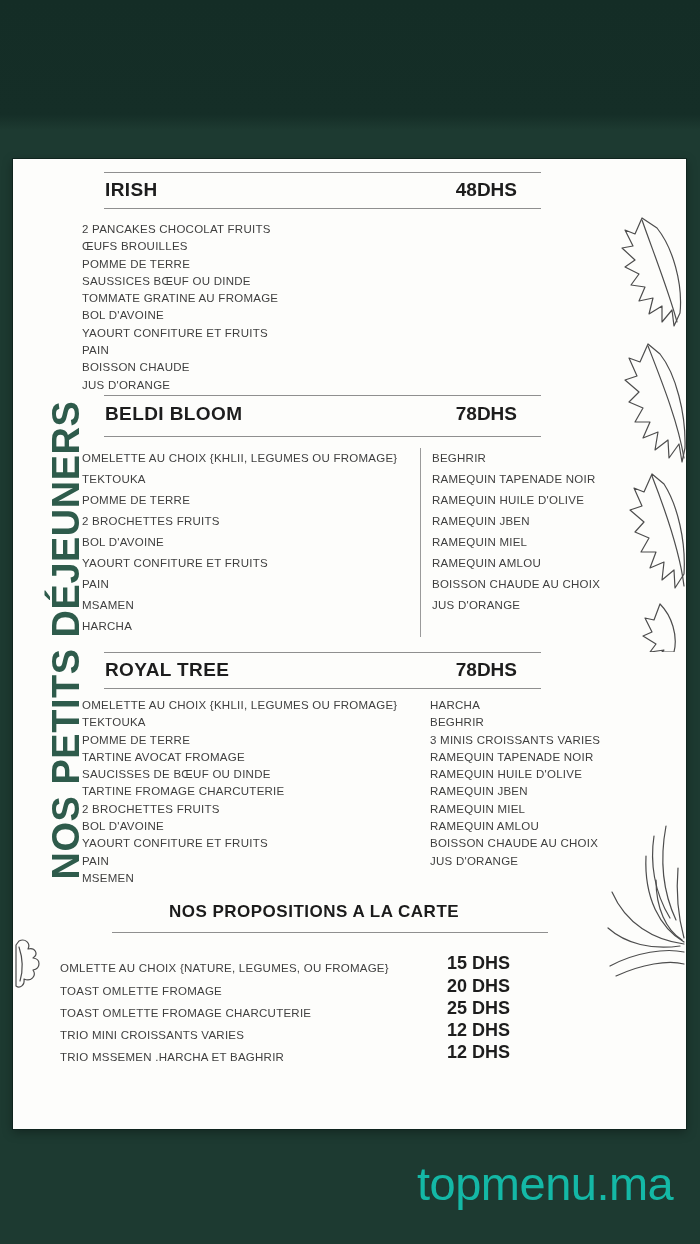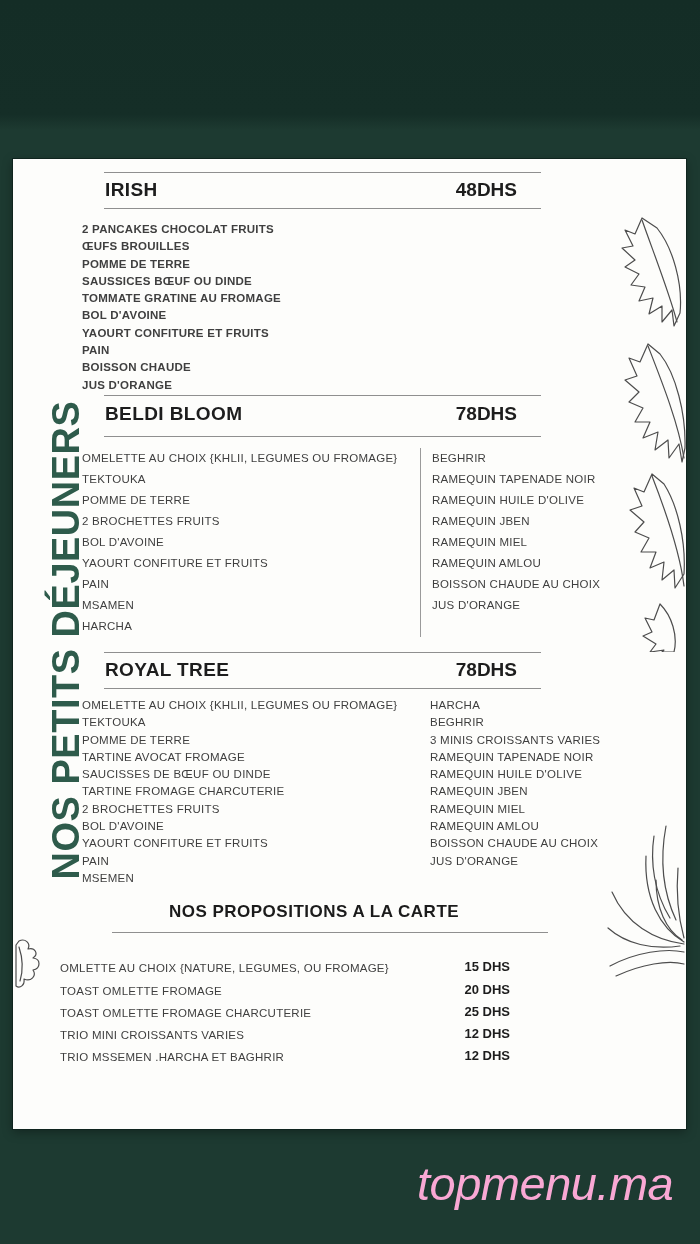--- a/index.html
+++ b/index.html
@@ -41,47 +41,46 @@
   .lh-17 .menu-item { line-height:17.3px; }
   .lh-21 .menu-item { line-height:21px; }
   .carte-title-wrap { position:absolute; text-align:center; }
   .carte-title { font-size:17px; font-weight:bold; color:#1b1b1b; letter-spacing:0.5px;text-align:center; }
   .carte-rows { position:absolute; }
   .carte-row {
     display:flex; justify-content:space-between; align-items:flex-end;
     height:22.3px;
   }
   .carte-row .name { font-size:11.5px; color:#3f3f3f; letter-spacing:0.25px; white-space:nowrap; }
-  .carte-row .price { font-size:13px; font-weight:bold; color:#1d1d1d; white-space:nowrap; }
+  .carte-row .price { font-size:18px; font-weight:bold; color:#1d1d1d; white-space:nowrap; }
   .watermark {
     position:absolute; left:417px; top:1156px;
-    font-size:47px; color:#f9a8d4; letter-spacing:-0.5px;
+    font-size:47px; color:#14b8a6; letter-spacing:-0.5px;
     white-space:nowrap;
-    font-style:italic;
   }
   .sketch { position:absolute; }
   .sketch path { fill:none; stroke:#4d4d4d; stroke-width:1.2; stroke-linejoin:round; stroke-linecap:round; }
 </style>
 </head>
 <body>
 
 <div class="bg-top-band"></div>
 
 <div class="menu-page">
 
   <div class="vertical-title">NOS PETITS DÉJEUNERS</div>
 
   <div>
     <div class="hline" style="left:91px; top:13px; width:437px;"></div>
     <div class="sec-header" style="left:92px; top:20px; width:412px;">
       <span class="sec-title">IRISH</span>
       <span class="sec-price">48DHS</span>
     </div>
     <div class="hline" style="left:91px; top:49px; width:437px;"></div>
-    <div class="item-list lh-17" style="left:69px; top:62px;font-weight:bold;">
+    <div class="item-list lh-17" style="left:69px; top:62px;">
         <div class="menu-item">2 PANCAKES CHOCOLAT FRUITS</div>
         <div class="menu-item">ŒUFS BROUILLES</div>
         <div class="menu-item">POMME DE TERRE</div>
         <div class="menu-item">SAUSSICES BŒUF OU DINDE</div>
         <div class="menu-item">TOMMATE GRATINE AU FROMAGE</div>
         <div class="menu-item">BOL D'AVOINE</div>
         <div class="menu-item">YAOURT CONFITURE ET FRUITS</div>
         <div class="menu-item">PAIN</div>
         <div class="menu-item">BOISSON CHAUDE</div>
         <div class="menu-item">JUS D'ORANGE</div>

